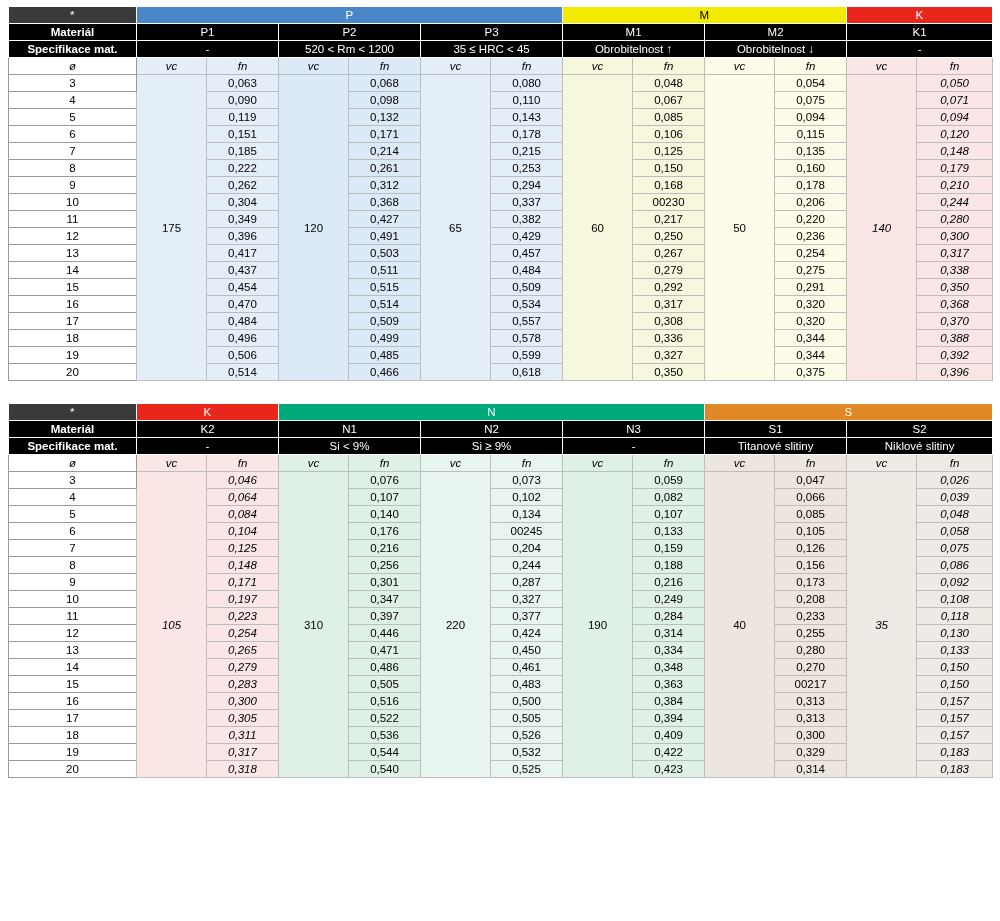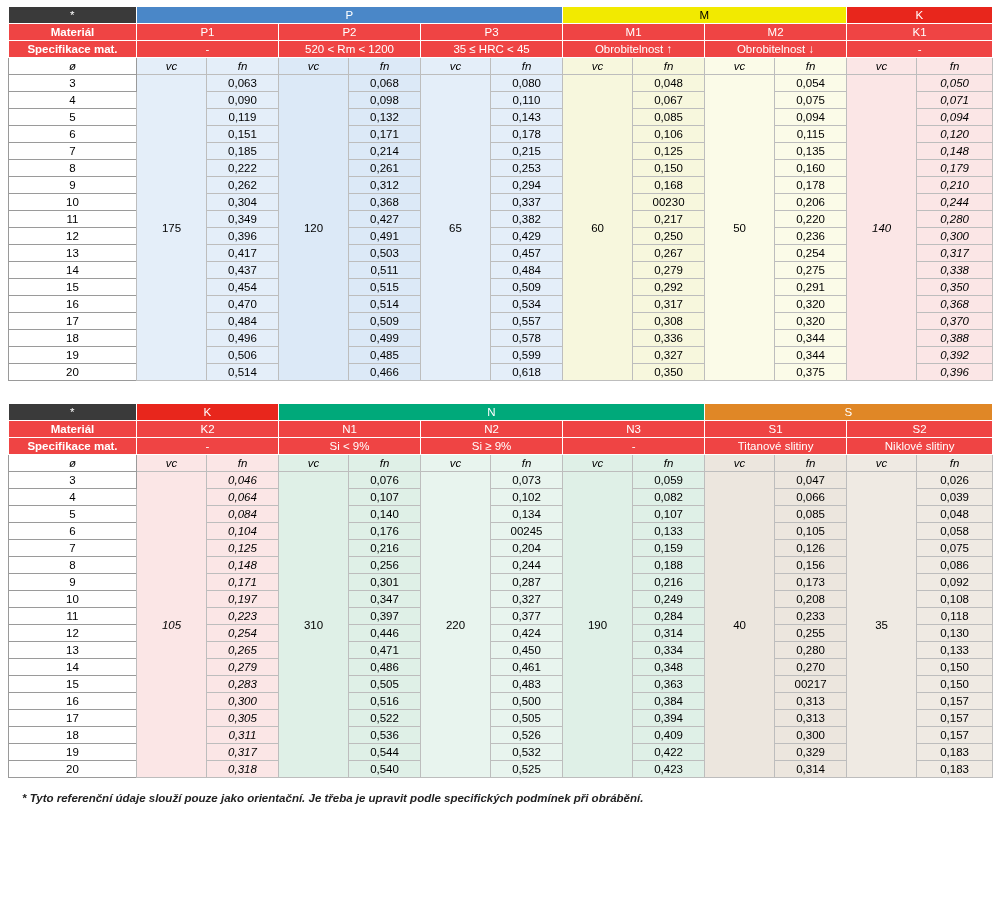--- a/index.html
+++ b/index.html
@@ -42,21 +42,21 @@
     height: 19px;
   }
   .grp.star { background: #3a3a3a; }
   .grp.p { background: #4a87c8; }
   .grp.m { background: #f2ea00; color: #000; }
   .grp.k { background: #e8261c; }
   .grp.n { background: #00a97a; }
   .grp.s { background: #e08726; }
 
   .darkrow td {
-    background: #ef4444;
+    background: #000000;
     color: #ffffff;
     height: 18px;
     font-size: 11.5px;
   }
   .darkrow td.lbl {
     font-weight: bold;
   }
   .unitrow td {
     font-size: 11px;
     font-style: italic;
@@ -67,21 +67,21 @@
   }
   
   .c-p  { background: #e4eef9; }
   .c-p2 { background: #dce9f7; }
   .c-m  { background: #f7f7dd; }
   .c-m2 { background: #fbfbe8; }
   .c-k  { background: #fbe6e6; font-style: italic; }
   .c-n  { background: #dff0e7; }
   .c-n2 { background: #e8f4ee; }
   .c-s  { background: #ece6de; }
-  .c-s2 { background: #efeae3; }
+  .c-s2 { background: #efeae3; font-style: italic; }
 
   td.vc {
     font-size: 12.5px;
   }
 
   .spacer { height: 22px; }
   .footnote {
     font-size: 11.5px;
     font-style: italic;
     font-weight: bold;
@@ -550,14 +550,13 @@
           <td class="bordered c-k">0,318</td>
           <td class="bordered c-n">0,540</td>
           <td class="bordered c-n2">0,525</td>
           <td class="bordered c-n">0,423</td>
           <td class="bordered c-s">0,314</td>
           <td class="bordered c-s2">0,183</td>
         </tr>
       </tbody>
   </table>
 
-  <div class="footnote">* Tyto referenční údaje slouží pouze jako orientační. Je třeba je upravit podle specifických podmínek při obrábění.</div>
 </div>
 
 </body></html>

